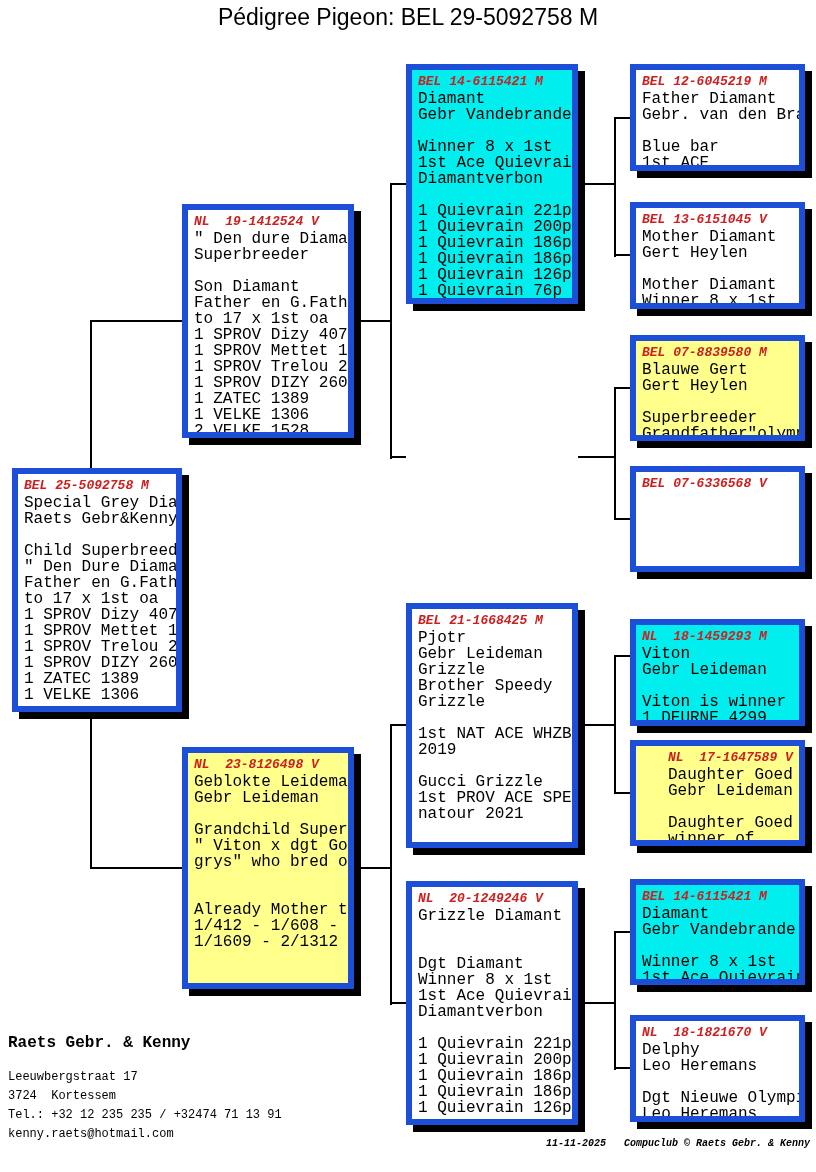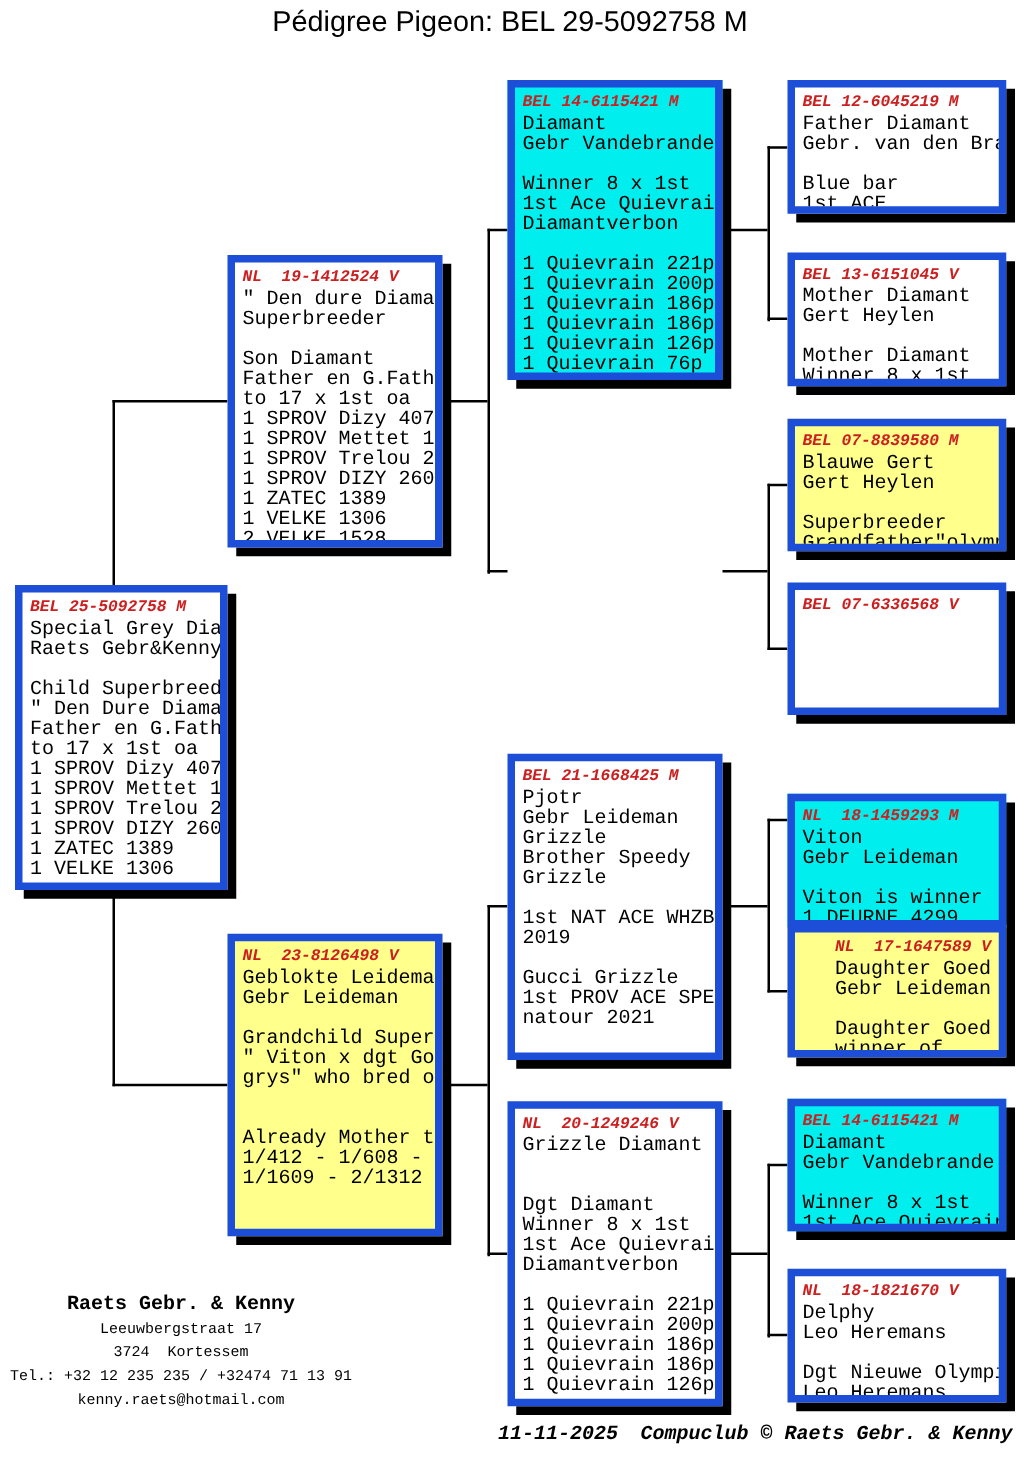--- a/index.html
+++ b/index.html
@@ -21,29 +21,29 @@
   #box-father {left:182px;top:204px;width:172px;height:234px;}
   #box-mother {left:182px;top:747px;width:172px;height:242px;}
   #box-gp1{left:406px;top:64px;width:172px;height:240px;}
   #box-gp2{left:406px;top:336px;width:172px;height:242px;}
   #box-gp3{left:406px;top:603px;width:172px;height:245px;}
   #box-gp4{left:406px;top:881px;width:172px;height:244px;}
   #box-ggp1{left:630px;top:64px;width:175px;height:107px;}
   #box-ggp2{left:630px;top:202px;width:175px;height:107px;}
   #box-ggp3{left:630px;top:335px;width:175px;height:106px;}
   #box-ggp4{left:630px;top:466px;width:175px;height:106px;}
-  #box-ggp5{left:630px;top:635px;width:175px;height:107px;}
+  #box-ggp5{left:630px;top:619px;width:175px;height:107px;}
   #box-ggp6{left:630px;top:740px;width:175px;height:106px;padding-left:32px;}
   #box-ggp7{left:630px;top:879px;width:175px;height:106px;}
   #box-ggp8{left:630px;top:1015px;width:175px;height:107px;}
   
-  #owner{position:absolute;left:8px;top:1032px;color:#000;text-align:center;}
+  #owner{position:absolute;left:8px;top:1032px;color:#000;}
   #owner-name{font-size:16px;font-weight:bold;line-height:22px;white-space:pre;}
-  #owner-address{font-size:12px;line-height:19px;white-space:pre;}
-  #footer{position:absolute;right:6px;top:1138px;font-size:16px;font-weight:bold;
+  #owner-address{font-size:12px;line-height:19px;white-space:pre;margin-top:14px;}
+  #footer{position:absolute;right:6px;top:1138px;font-size:10px;font-weight:bold;
           font-style:italic;color:#000;white-space:pre;}
   #footer .gap{display:inline-block;width:18px;}
 </style>
 </head>
 <body>
 
 <div id="page">
 
   <div id="title">Pédigree Pigeon: BEL 29-5092758 M</div>
 

